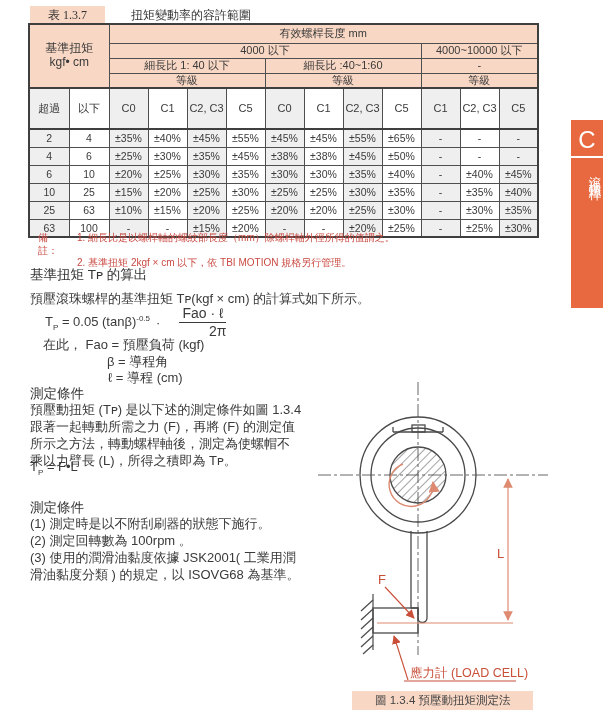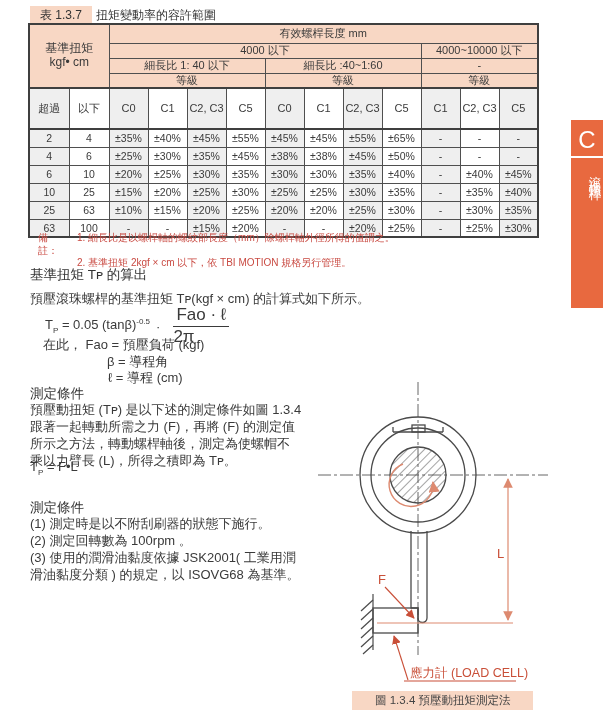--- a/index.html
+++ b/index.html
@@ -16,21 +16,21 @@
   html,body{background:#ffffff;}
   body{
     font-family:"Liberation Sans","DejaVu Sans",sans-serif;
     color:var(--ink);
     width:603px;height:716px;position:relative;overflow:hidden;
   }
   .abs{position:absolute;}
 
   
   .title-row{left:30px;top:6px;font-size:12px;color:#333;display:flex;align-items:center;}
-  .title-tag{background:var(--peach);padding:1px 10px;margin-right:4px;}
+  .title-tag{background:var(--peach);padding:1px 18px;margin-right:26px;font-family:Liberation Serif, serif;}
 
   
   table.tq{left:28px;top:23px;border-collapse:collapse;table-layout:fixed;width:510px;
     font-size:11px;color:var(--ink);}
   table.tq td{border:1px solid var(--border);text-align:center;vertical-align:middle;
     padding:0;height:16px;line-height:1.15;overflow:hidden;white-space:nowrap;}
   table.tq{border:2px solid #3f3f3f;}
   td.peach{background:var(--peach);}
   td.shade{background:var(--shade);}
   tr.hdr5 td{border-top:2px solid #3f3f3f;border-bottom:2px solid #3f3f3f;height:41px;font-size:11px;}
@@ -46,21 +46,21 @@
 
   .h1{font-size:13.5px;color:#333;}
   .para{font-size:13px;line-height:17px;color:var(--ink);}
 
   .calc-head{left:30px;top:266px;}
   .calc-intro{left:30px;top:290px;}
 
   .formula{left:45px;top:306px;font-size:13px;display:flex;align-items:center;}
   .formula sub{font-size:8px;}
   .formula sup{font-size:8px;}
-  .frac{display:inline-block;text-align:left;font-size:17px;margin-left:11px;vertical-align:middle;line-height:1.1;}
+  .frac{display:inline-block;text-align:right;font-size:14px;margin-left:17px;vertical-align:middle;line-height:1.1;}
   .frac .num{display:block;border-bottom:1px solid var(--ink);padding:0 3px 1px 3px;}
   .frac .den{display:block;padding-top:1px;}
   .fdot{margin:0 2px 0 6px;}
 
   .where1{left:43px;top:336px;}
   .where2{left:107px;top:353px;}
   .where3{left:108px;top:369px;}
 
   .cond-head{left:30px;top:385px;}
   .cond-body{left:30px;top:401px;width:292px;}

